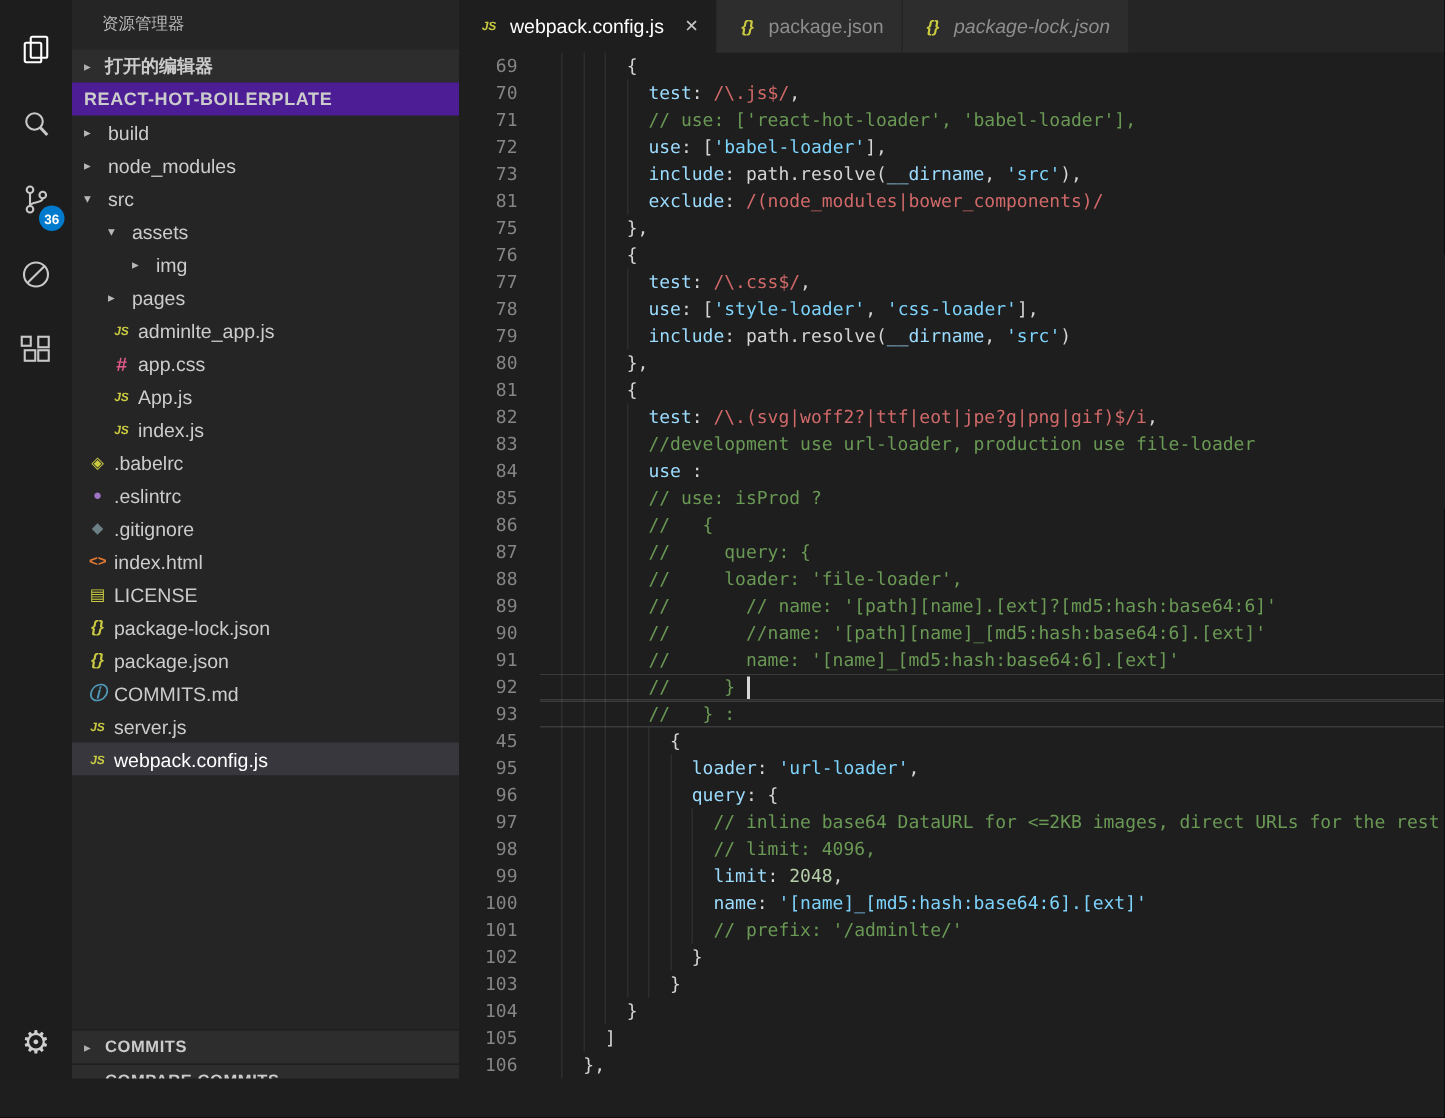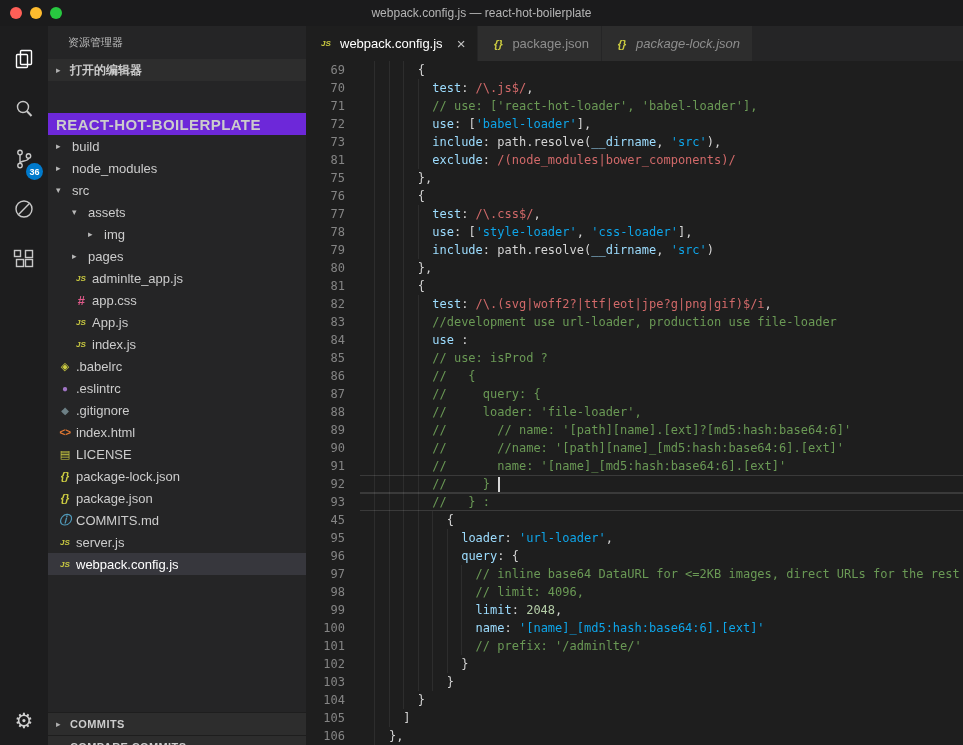--- a/index.html
+++ b/index.html
@@ -25,21 +25,21 @@
   .badge{position:absolute;right:5px;bottom:4px;background:#007acc;color:#fff;border-radius:50%;
          min-width:17px;height:17px;font-size:9px;font-weight:bold;display:flex;align-items:center;justify-content:center;}
   .ab-gear{margin-top:auto;margin-bottom:4px;font-size:21px;color:#cfcfcf;height:40px;}
 
   
   .sidebar{width:258px;background:#252526;position:relative;overflow:hidden;flex-shrink:0;color:#cccccc;}
   .sidebar-title{height:33px;line-height:33px;padding-left:20px;font-size:11px;color:#bbbbbb;}
   .section-row{height:22px;display:flex;align-items:center;background:#2d2d2d;font-size:12px;font-weight:bold;
                color:#cccccc;padding-left:8px;cursor:pointer;white-space:nowrap;}
   .section-row .chev{width:14px;font-size:9px;color:#b0b0b0;}
-  .project-header{font-size:15px;letter-spacing:.4px;background:#6d28d9;margin-top:32px;}
+  .project-header{font-size:12px;letter-spacing:.4px;background:#4c1d95;}
   .tree{overflow:hidden;}
   .tree-row{height:22px;display:flex;align-items:center;font-size:13px;color:#cccccc;cursor:pointer;white-space:nowrap;}
   .tree-row.selected{background:#37373d;color:#ffffff;}
   .twisty{width:14px;font-size:9px;color:#b8b8b8;flex-shrink:0;}
   .ficon{width:18px;flex-shrink:0;text-align:center;font-weight:bold;font-family:"Liberation Sans","DejaVu Sans",sans-serif;font-style:italic;}
   .tree-label{margin-left:2px;}
   .bottom-sections{position:absolute;left:0;right:0;bottom:-13px;}
   .bottom-sections .section-row{border-top:1px solid #1e1e1e;font-size:11px;letter-spacing:.4px;}
 
   
@@ -55,40 +55,32 @@
   
   .editor{flex:1;display:flex;overflow:hidden;font-family:"DejaVu Sans Mono","Liberation Mono",monospace;
           font-size:12px;line-height:18px;}
   .gutter{width:54px;flex-shrink:0;color:#858585;text-align:right;padding-right:15px;box-sizing:border-box;}
   .gutter .ln{height:18px;}
   .code{flex:1;overflow:hidden;min-width:0;}
   .line{height:18px;white-space:pre;position:relative;color:#d4d4d4;}
   .line.hl{box-shadow:inset 0 1px 0 #3a3a3a, inset 0 -1px 0 #3a3a3a;}
   .guide{position:absolute;top:0;bottom:0;width:1px;background:rgba(255,255,255,0.07);}
   .tok-k{color:#9cdcfe}
-  .tok-s{color:#0ea5e9}
+  .tok-s{color:#7dd3fc}
   .tok-c{color:#6a9955}
   .tok-r{color:#d16969}
   .tok-n{color:#b5cea8}
   .tok-p{color:#d4d4d4}
   .cursor{display:inline-block;width:2px;height:15px;background:#d7d7d7;vertical-align:middle;margin-left:1px;}
 </style>
 </head>
 <body>
 
 <div class="window">
 
-  <div class="titlebar">
-    <div class="lights">
-      <div class="light red"></div>
-      <div class="light yellow"></div>
-      <div class="light green"></div>
-    </div>
-    <div class="title-text">webpack.config.js — react-hot-boilerplate</div>
-  </div>
 
   <div class="main">
 
     <div class="activitybar">
       <div class="ab-btn active">
         <svg width="24" height="24" viewBox="0 0 24 24">
           <rect class="stroke" x="8.5" y="3.5" width="11" height="14" rx="1"></rect>
           <rect class="stroke" x="4.5" y="7.5" width="11" height="13" rx="1" fill="#1d1d1e"></rect>
         </svg>
       </div>

